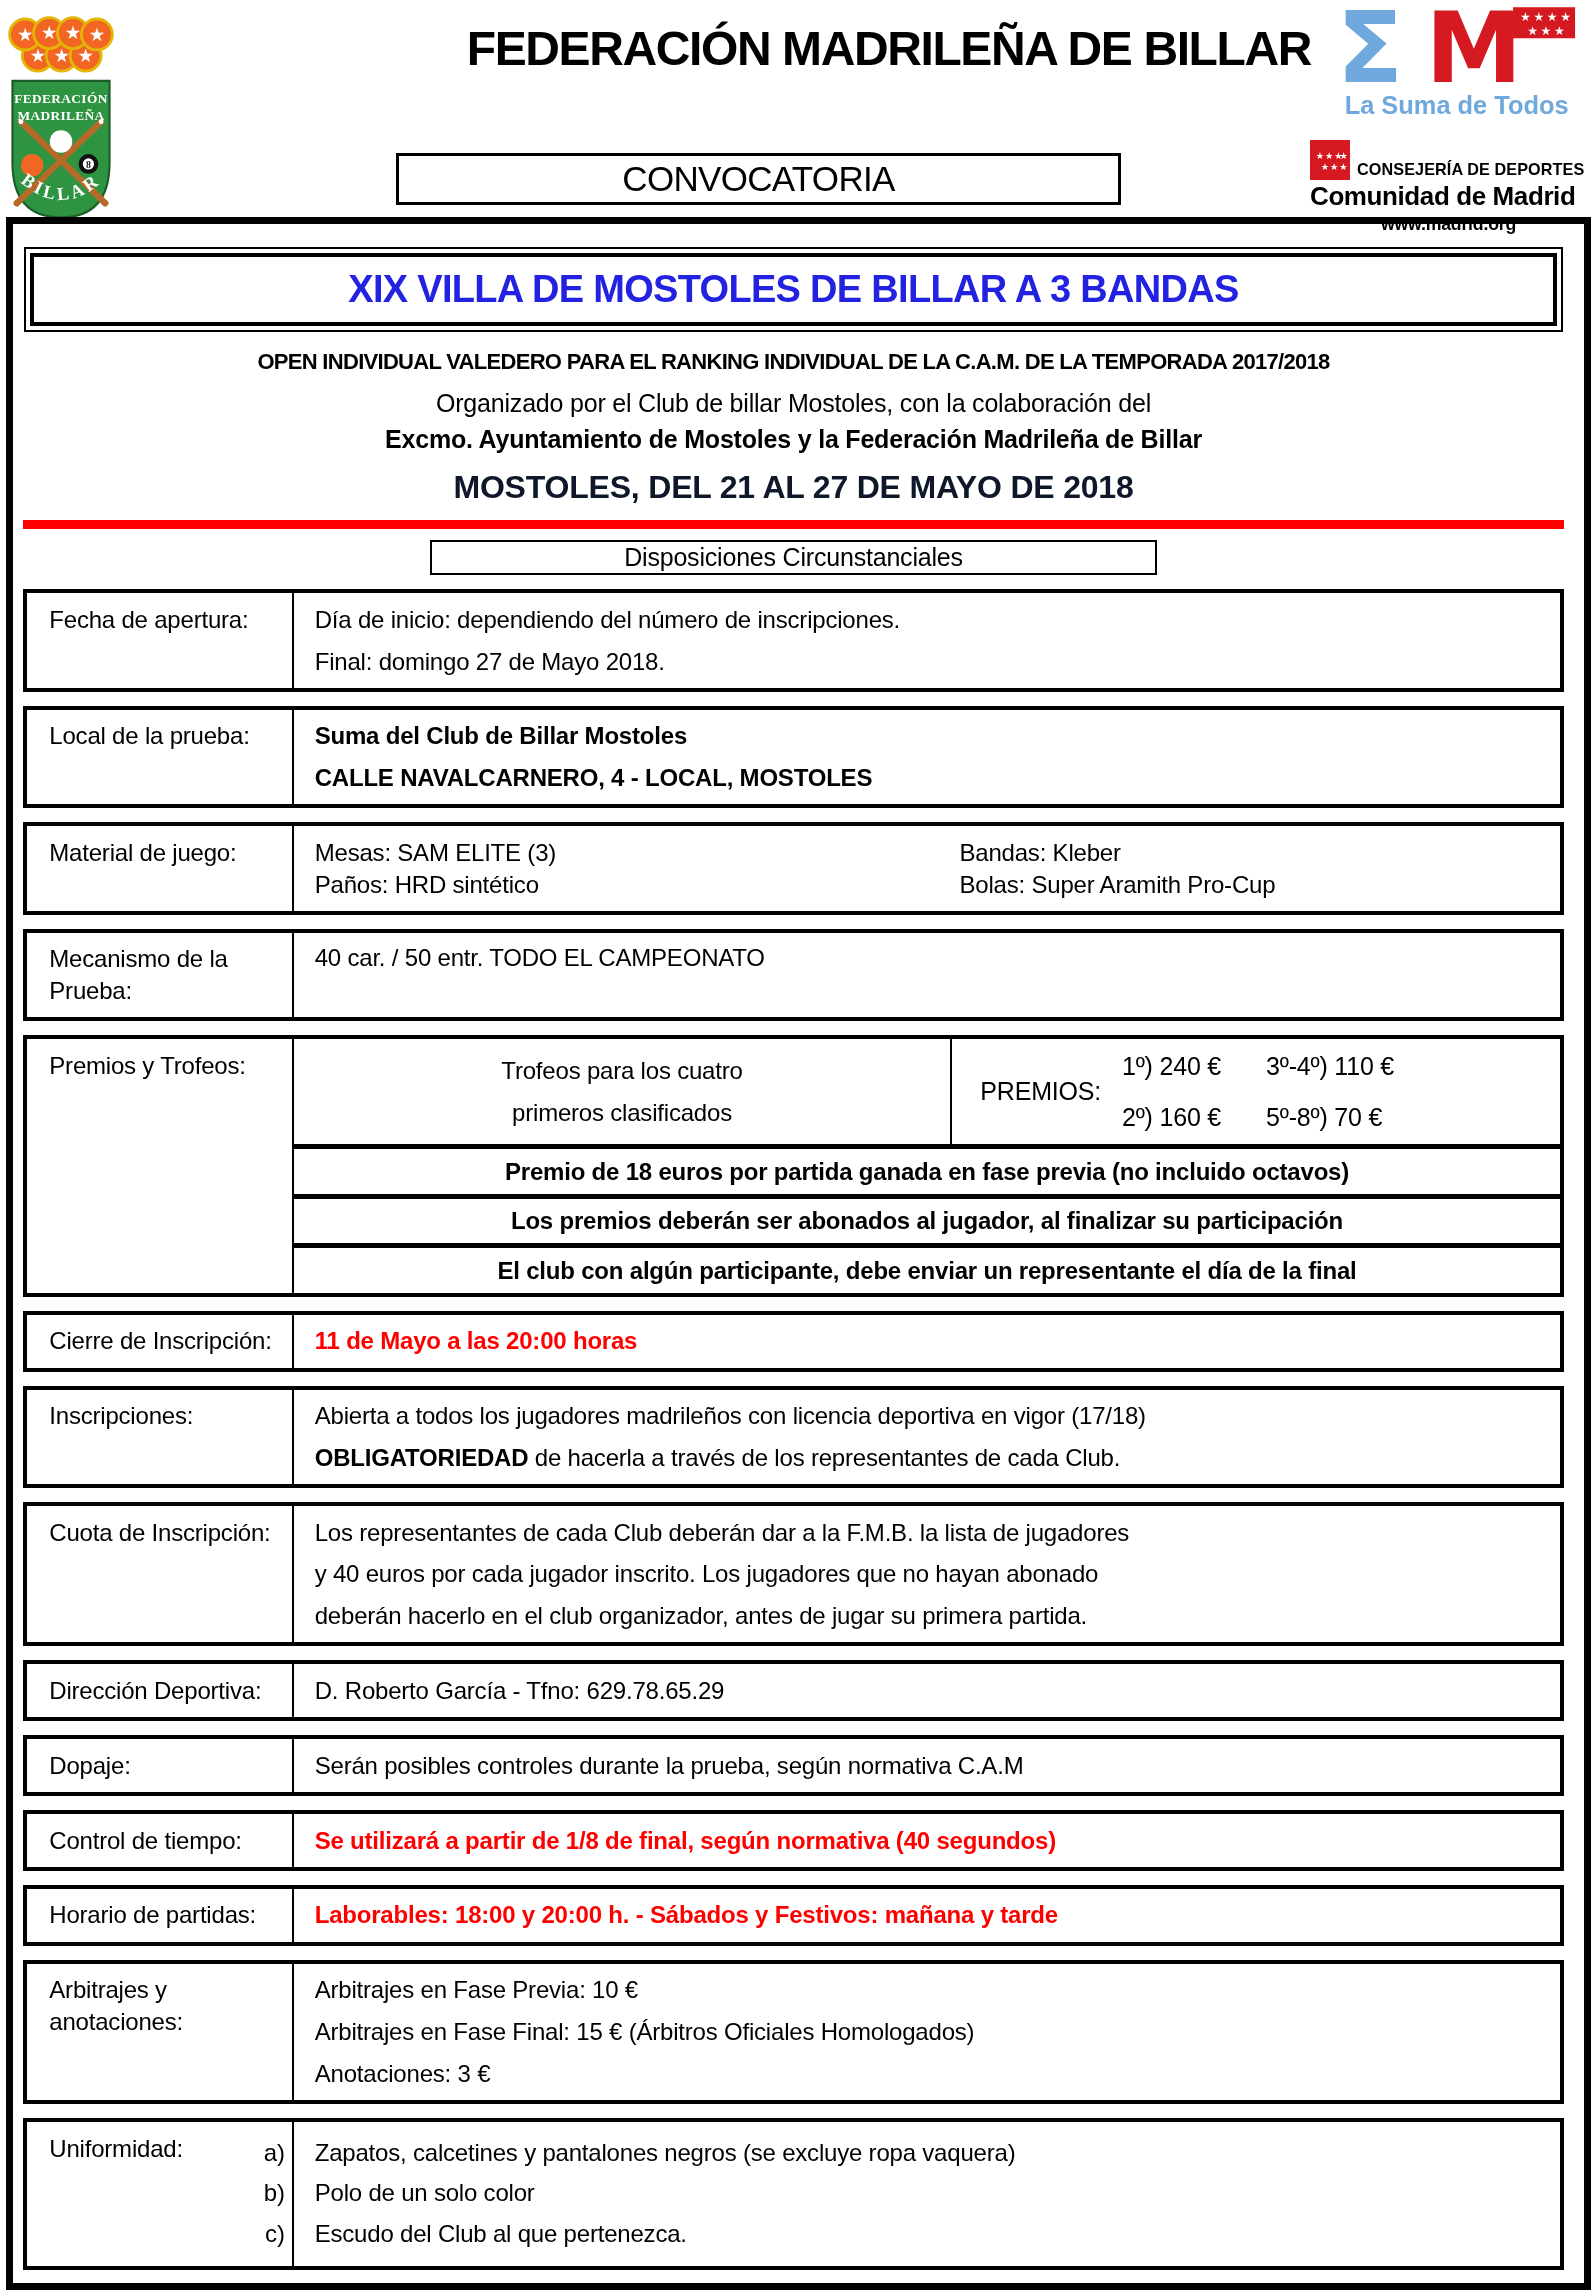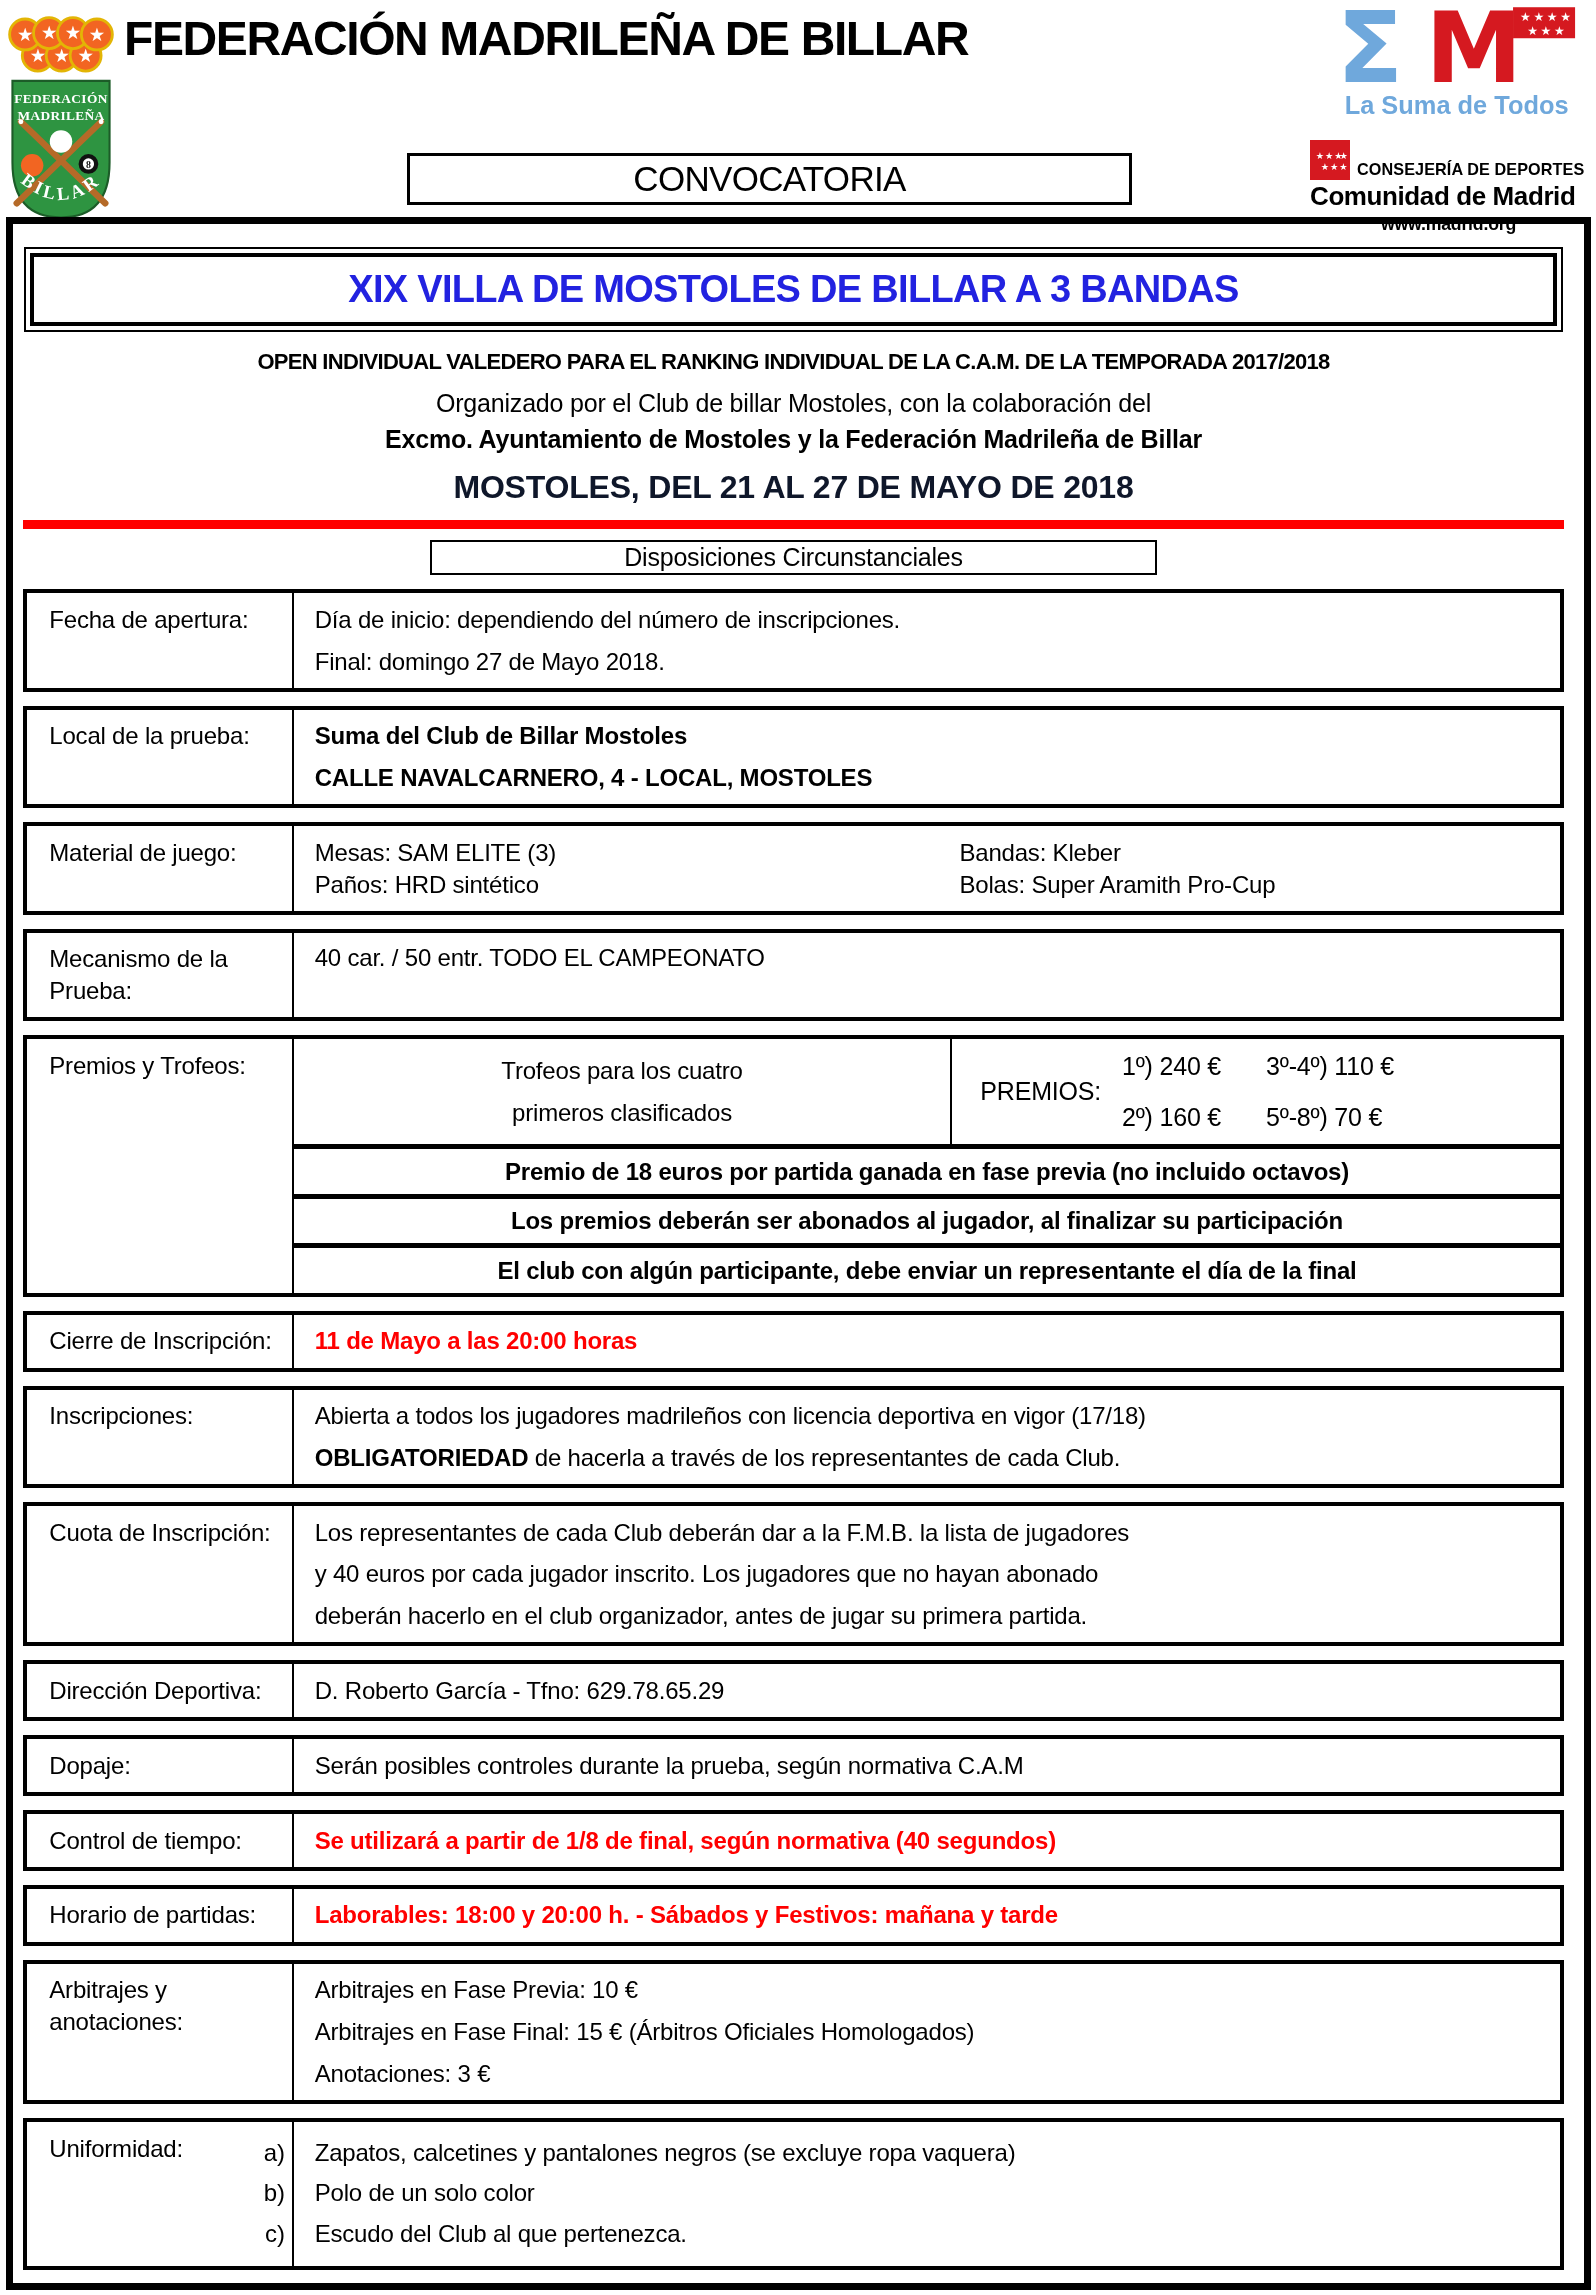--- a/index.html
+++ b/index.html
@@ -1,23 +1,23 @@
 <!DOCTYPE html>
 <html style="font-size:11.3px"><head>
 <meta charset="utf-8">
 <style>
   html,body{margin:0;padding:0;background:#fff;}
   .page{position:relative;width:1597px;height:2295px;background:#fff;
         font-family:"Liberation Sans",sans-serif;color:#000;overflow:hidden;letter-spacing:-0.2px;}
 
   
   .club-logo{position:absolute;left:4.2px;top:8.5px;width:114px;height:210px;}
-  .main-title{position:absolute;left:124px;top:11px;width:1187px;text-align:left;
+  .main-title{position:absolute;left:124px;top:21px;width:1187px;text-align:right;
               font-size:48px;font-weight:bold;letter-spacing:-1.4px;white-space:nowrap;}
-  .convocatoria-box{position:absolute;left:407px;top:153px;width:725px;height:52px;
+  .convocatoria-box{position:absolute;left:396px;top:153px;width:725px;height:52px;
               border:3.5px solid #000;box-sizing:border-box;display:flex;align-items:center;
               justify-content:center;font-size:35px;letter-spacing:-0.7px;}
   .sm-logo{position:absolute;right:18.4px;top:2.8px;width:244px;text-align:center;}
   .sm-slogan{font-size:25.4px;font-weight:bold;color:#6fa8dc;margin-top:0px;letter-spacing:0;}
   .consejeria{position:absolute;right:10px;top:140px;width:277px;}
   .consejeria-top{display:flex;align-items:flex-end;gap:7px;}
   .consejeria-dept{font-size:16.2px;font-weight:bold;letter-spacing:0.1px;padding-bottom:1.4px;white-space:nowrap;}
   .consejeria-com{font-size:26px;font-weight:bold;margin-top:1.4px;letter-spacing:-0.4px;white-space:nowrap;}
   .consejeria-web{font-size:17.7px;font-weight:600;text-align:center;margin-top:1.4px;}
 

